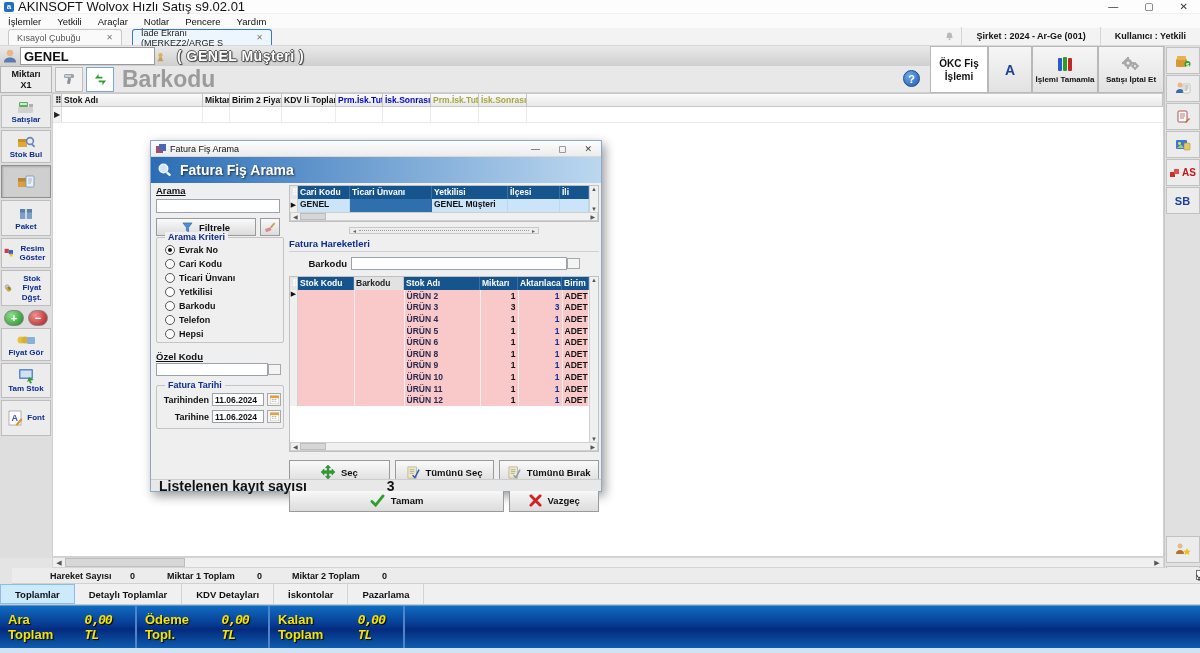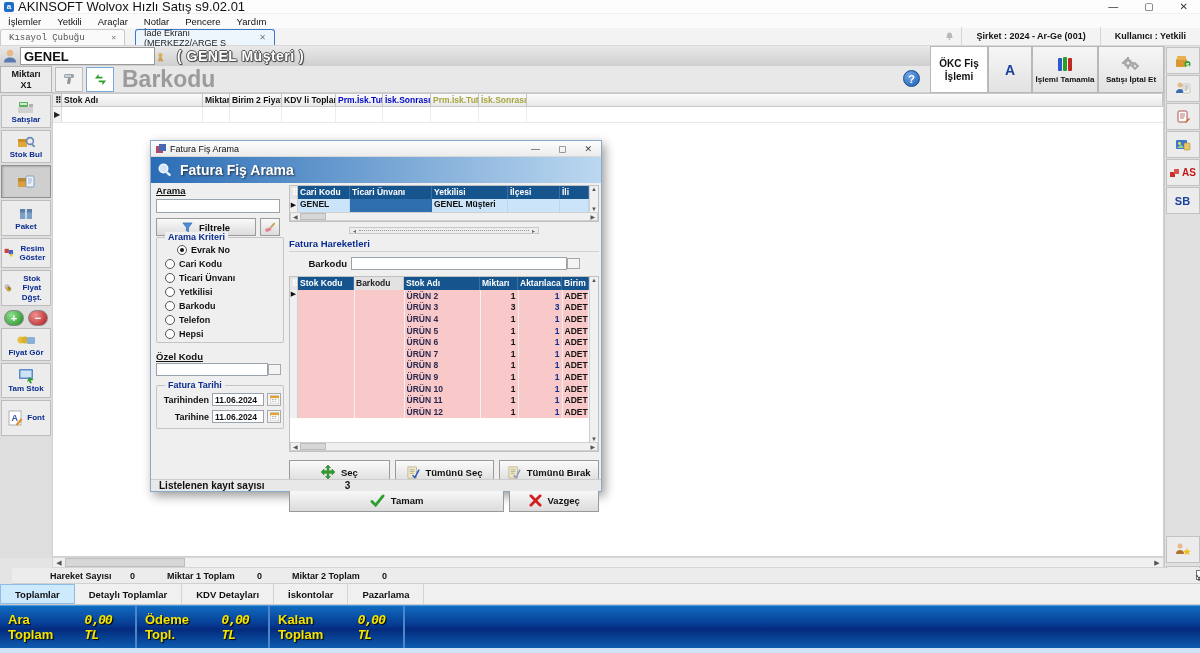--- a/index.html
+++ b/index.html
@@ -16,21 +16,21 @@
   .win-ctrls { margin-left:auto; display:flex; gap:26px; padding-right:8px; color:#333; font-size:10px; }
   .win-ctrls span { cursor:default; }
 
   .menubar { position:absolute; left:0; top:14px; width:1200px; height:14px; background:#fbfbfb;
     display:flex; gap:16px; align-items:center; padding:0 8px; font-size:9.5px; }
 
   .tabbar { position:absolute; left:0; top:28px; width:1200px; height:18px; background:#f3f3f3;
     border-bottom:1px solid #d8d8d8; display:flex; align-items:flex-end; }
   .tab { height:16px; display:flex; align-items:center; gap:6px; padding:0 8px; font-size:9px;
     border:1px solid #c9c9c9; border-bottom:none; border-radius:3px 3px 0 0; background:#fafafa; color:#555; }
-  .tab.t1 { width:125px; margin-left:0;font-family:Liberation Mono, monospace; }
+  .tab.t1 { width:114px; margin-left:8px; }
   .tab.active { background:#eef6fd; border-color:#3d78c8; color:#222; margin-left:10px; width:140px;justify-content:space-between; }
   .tab .x { margin-left:auto; color:#777; font-size:8px; }
   .tabbar-right { margin-left:auto; display:flex; align-items:center; height:18px; font-size:9px; font-weight:bold; }
   .tabbar-right .sect { padding:0 14px; border-left:1px solid #d5d5d5; height:100%; display:flex; align-items:center; }
 
   
   .custrow { position:absolute; left:0; top:46px; width:930px; height:20px;
     background:linear-gradient(#e9e9e9,#cfcfcf); display:flex; align-items:center; }
   .cust-ic { width:20px; height:18px; display:flex; align-items:center; justify-content:center; }
   .cust-input { width:135px; height:18px; background:#fff; border:1px solid #9a9a9a;
@@ -164,21 +164,21 @@
 
   .pink td { background:#f9c9c9; }
   table.ptable { border-collapse:collapse; table-layout:fixed; width:100%; font-size:8.5px; }
   table.ptable td { height:11.6px; padding:0 2px; border-right:1px solid rgba(0,0,0,.05); white-space:nowrap; overflow:hidden; }
   .pname { font-weight:bold; color:#2a2a50; }
   .pqty { text-align:right; font-weight:bold; }
   .ptrans { text-align:right; font-weight:bold; color:#0b2d91; }
   .punit { font-weight:bold; }
 
   .dlg-status { position:absolute; left:0; bottom:0; width:100%; height:12px; background:#e8e8e8;
-    border-top:1px solid #cdcdcd; font-size:10px; font-weight:bold; display:flex; align-items:center; }
+    border-top:1px solid #cdcdcd; font-size:14px; font-weight:bold; display:flex; align-items:center; }
 
   .cal-btn { width:14px; height:13px; background:#f4f4f4; border:1px solid #a8a8a8;
     display:flex; align-items:center; justify-content:center; }
   .sq-btn { width:13px; height:11px; background:#f4f4f4; border:1px solid #a8a8a8; }
   svg { display:block; }
 </style>
 </head>
 <body>
 
 <div id="app">
@@ -546,21 +546,21 @@
         <div class="dlg-btn" style="width:20px; height:18px;">
           <svg width="12" height="12" viewBox="0 0 12 12">
               <rect x="1" y="7" width="6" height="3.4" rx="1" transform="rotate(-20 4 8)" fill="#e08898"></rect>
               <path d="M6 6 L10 1.5 L11.3 2.8 L7.3 7.2 Z" fill="#c8a050"></path>
             </svg>
         </div>
       </div>
 
       <div class="grpbox" style="left:0; top:52px; width:128px; height:106px;">
         <span class="gt">Arama Kriteri</span>
-        <div class="radio" style="left:20px; top:7px;">
+        <div class="radio" style="left:8px; top:7px;">
             <span class="rdot on"></span>
             <span>Evrak No</span>
           </div>
         <div class="radio" style="left:8px; top:21px;">
             <span class="rdot"></span>
             <span>Cari Kodu</span>
           </div>
         <div class="radio" style="left:8px; top:35px;">
             <span class="rdot"></span>
             <span>Ticari Ünvanı</span>
@@ -725,28 +725,20 @@
                       <td></td>
                       <td></td>
                       <td class="pname">ÜRÜN 6</td>
                       <td class="pqty">1</td>
                       <td class="ptrans">1</td>
                       <td class="punit">ADET</td>
                     </tr>
                   <tr class="pink">
                       <td></td>
                       <td></td>
-                      <td class="pname">ÜRÜN 7</td>
-                      <td class="pqty">1</td>
-                      <td class="ptrans">1</td>
-                      <td class="punit">ADET</td>
-                    </tr>
-                  <tr class="pink">
-                      <td></td>
-                      <td></td>
                       <td class="pname">ÜRÜN 8</td>
                       <td class="pqty">1</td>
                       <td class="ptrans">1</td>
                       <td class="punit">ADET</td>
                     </tr>
                   <tr class="pink">
                       <td></td>
                       <td></td>
                       <td class="pname">ÜRÜN 9</td>
                       <td class="pqty">1</td>

